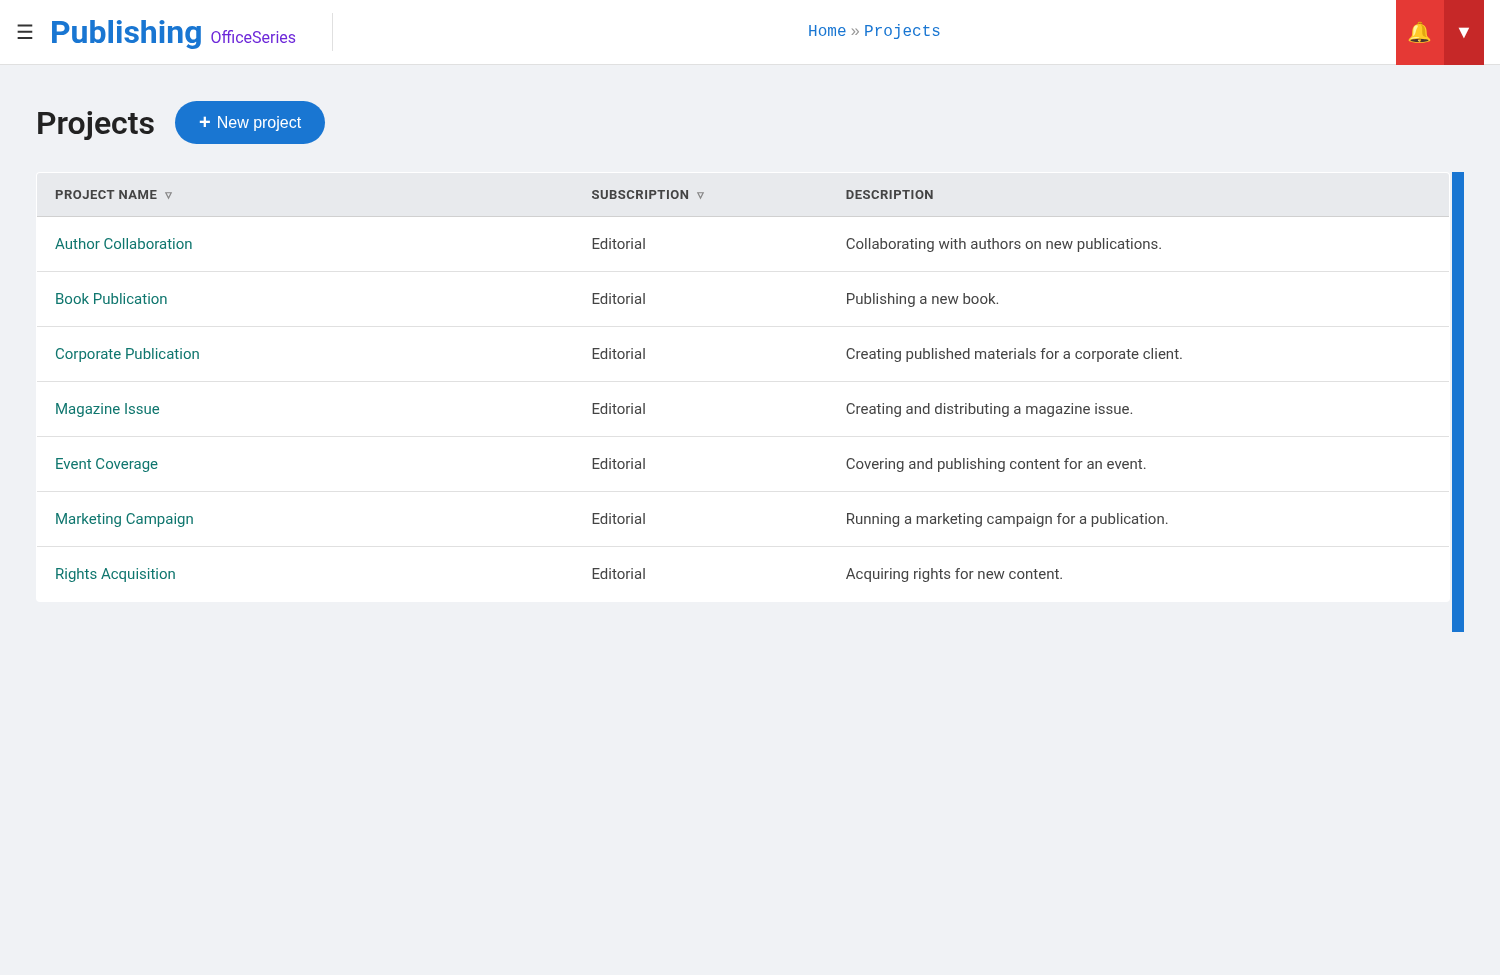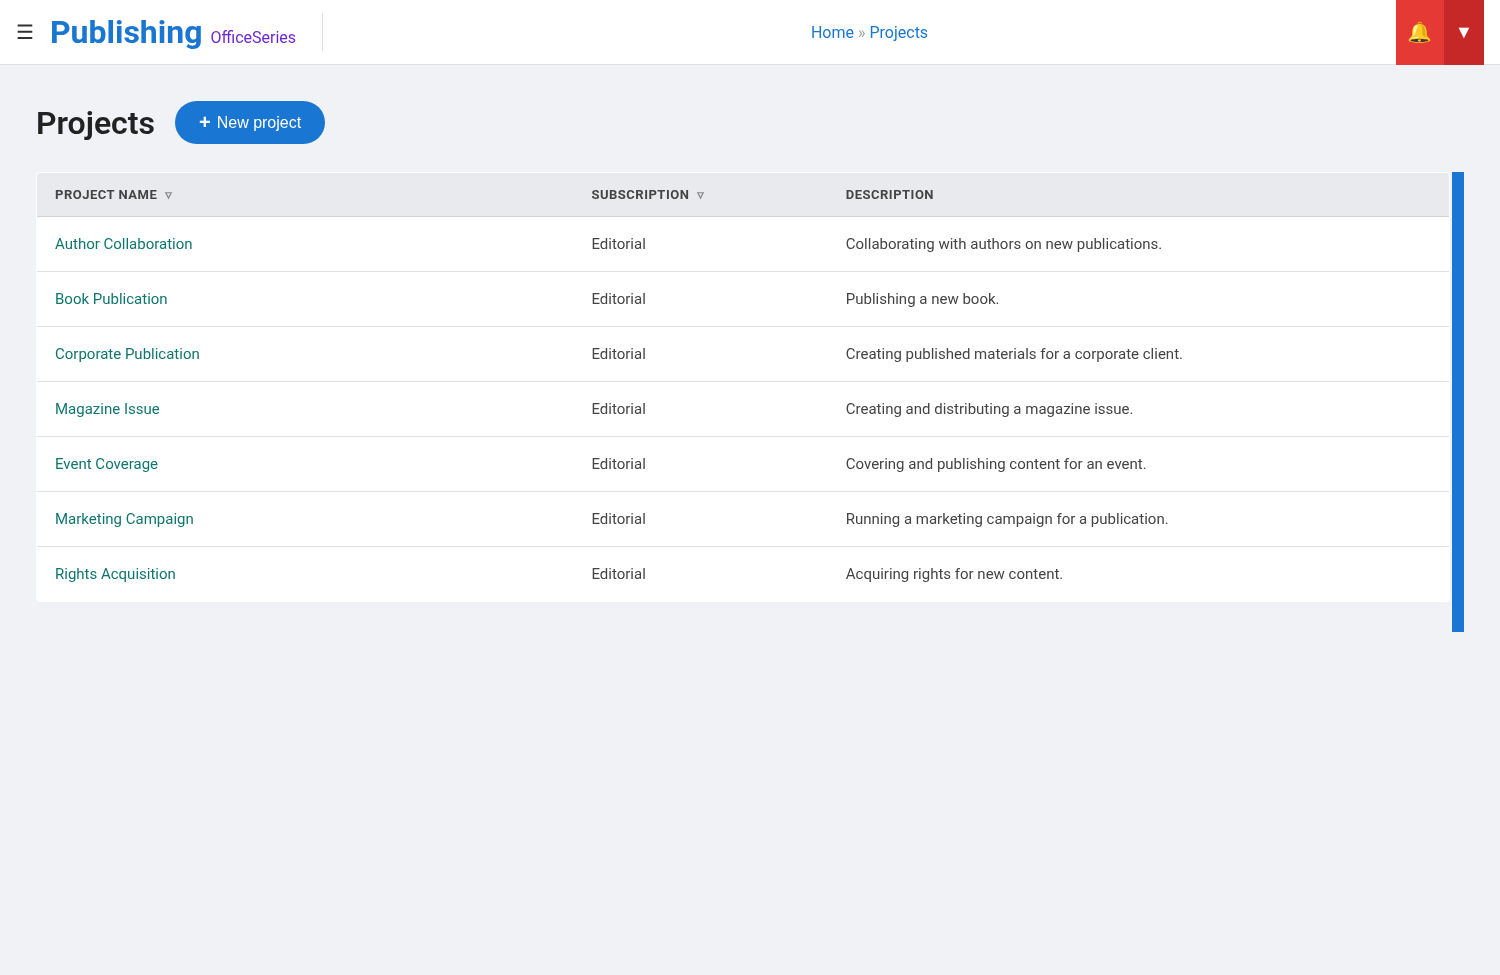--- a/index.html
+++ b/index.html
@@ -19,40 +19,41 @@
     .header-menu-icon {
       font-size: 20px;
       cursor: pointer;
       margin-right: 16px;
       color: #333;
     }
     .header-brand {
       display: flex;
       align-items: baseline;
       border-right: 1px solid #e0e0e0;
-      padding-right: 26px;
+      padding-right: 36px;
       margin-right: 20px;
     }
     .header-title {
       font-size: 32px;
       font-weight: 700;
       color: #1976d2;
       margin-right: 8px;
     }
     .header-subtitle {
       font-size: 16px;
       color: #6d28d9;
     }
     .header-breadcrumb {
       display: flex;
       align-items: center;
       flex: 1;
       justify-content: center;
       font-size: 16px;
       color: #1976d2;
+      font-family: Liberation Mono, monospace;
     }
     .header-breadcrumb .separator {
       color: #999;
       margin: 0 4px;
     }
     .header-actions {
       display: flex;
       align-items: center;
       margin-left: auto;
     }

